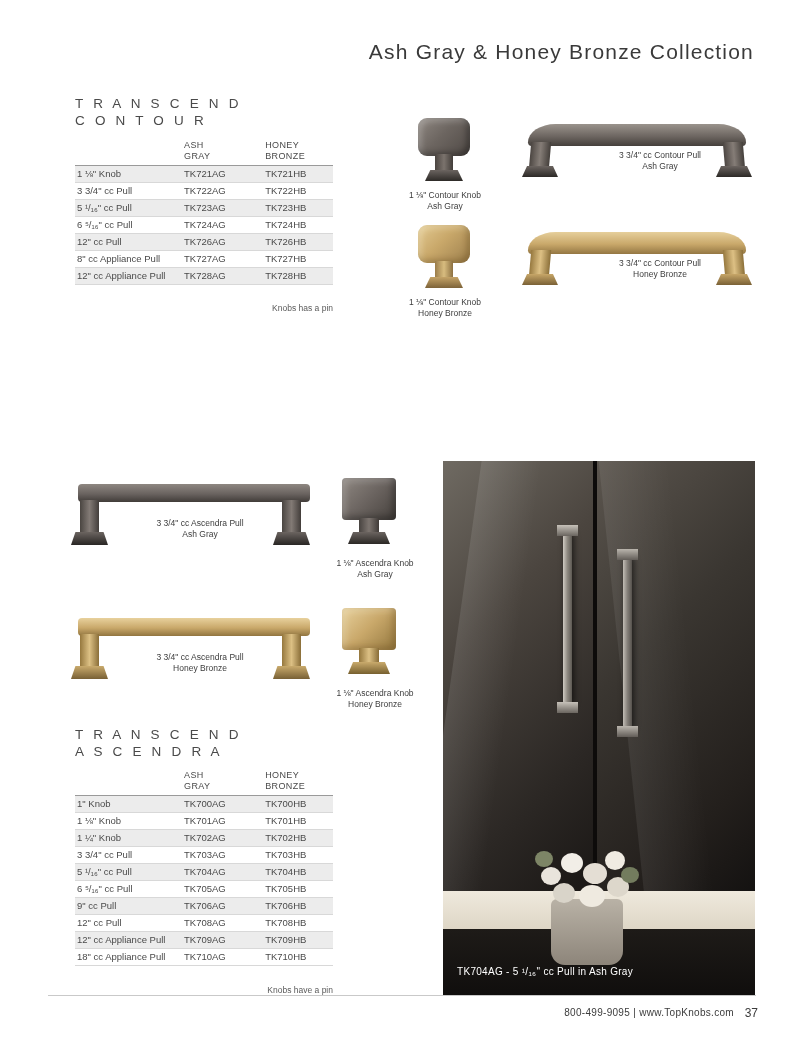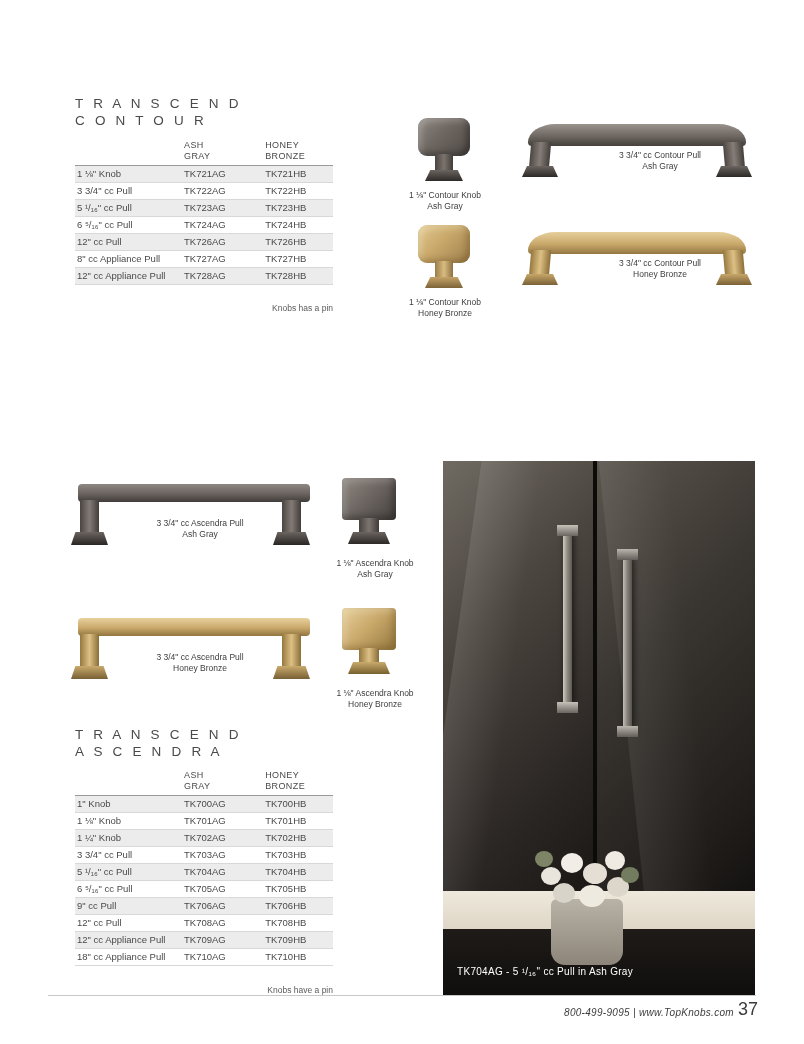--- a/index.html
+++ b/index.html
@@ -135,36 +135,36 @@
     bottom: 48px;
     border-top: 1px solid #c9c9c9;
   }
   .footer-text {
     position: absolute;
     right: 70px;
     bottom: 26px;
     font-size: 10px;
     letter-spacing: 0.3px;
     color: #3c3c3c;
-    font-style: italic;
   }
   .page-number {
     position: absolute;
     right: 46px;
     bottom: 24px;
-    font-size: 18px;
+    font-size: 12px;
     color: #3c3c3c;
     text-align: center;
   }
 </style>
 </head>
 <body>
 
 <div class="page">
 
+  <div class="page-header">Ash Gray &amp; Honey Bronze Collection</div>
 
   <div class="section-title" style="left:75px; top:95px;">
     <span>T R A N S C E N D</span>
     <span class="line2">C O N T O U R</span>
   </div>
 
   <table class="spec-table" style="left:75px; top:140px;">
     <thead>
       <tr>
         <th class="col-desc"></th>

